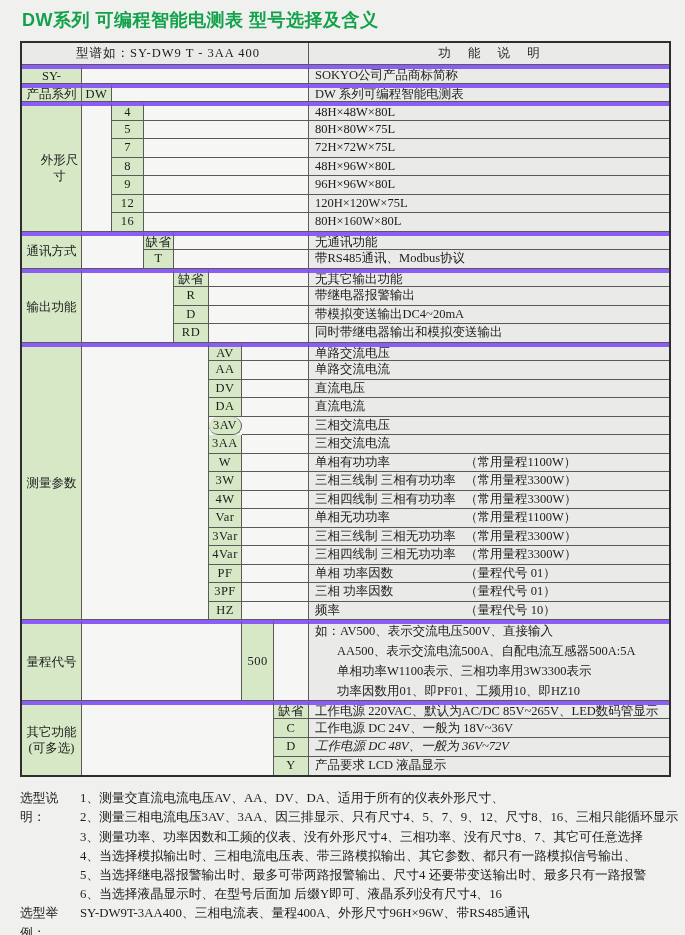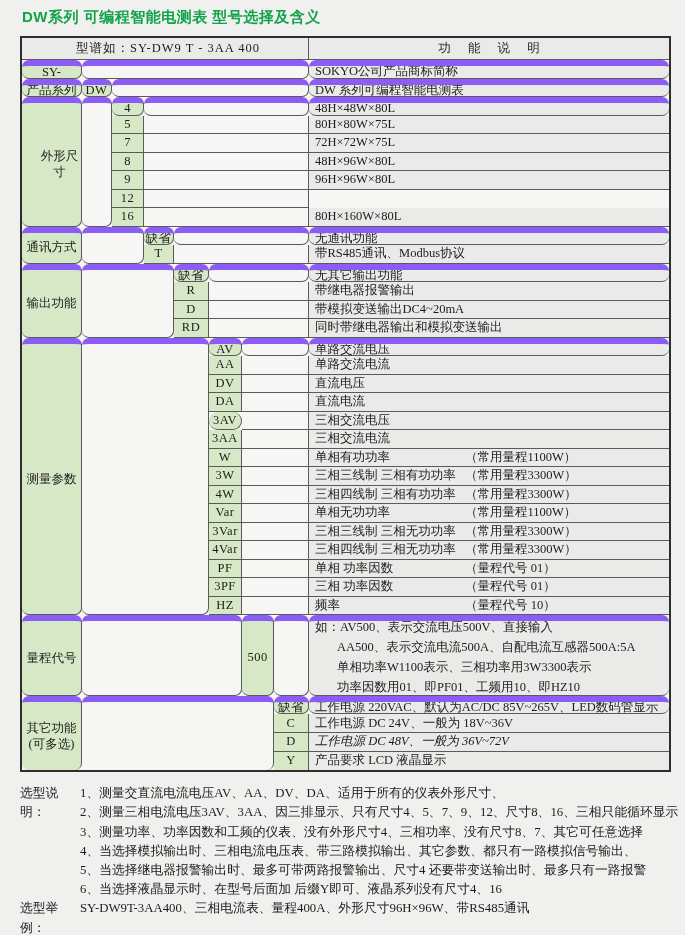--- a/index.html
+++ b/index.html
@@ -8,21 +8,21 @@
     background:#f0f0ee;
     font-family:"Liberation Serif","DejaVu Serif",serif;
     color:#1c1c1c;
     overflow:hidden;
   }
   .page{padding-top:8px;}
   .title{
     margin:0 0 9px 22px;
     font-family:"Liberation Sans","DejaVu Sans",sans-serif;
     font-weight:bold;
-    font-size:15px;
+    font-size:18px;
     letter-spacing:0.5px;
     color:#12a24b;
   }
   .model-table{
     width:647px;
     margin-left:20px;
     display:grid;
     grid-template-columns:60px 30px 32px 30px 35px 33px 32px 35px 360px;
     grid-template-rows:22px repeat(30,18.5px) repeat(4,20.2px) repeat(4,18.6px);
     border:2px solid #2e2e2e;
@@ -34,21 +34,21 @@
     border-right:1px solid #5a5a5a;
     border-bottom:1px solid #5a5a5a;
     display:flex;
     align-items:center;
     overflow:hidden;
     white-space:nowrap;
     box-sizing:border-box;
   }
   .c.last{border-right:none;}
   .c.bot{border-bottom:none;}
-  .c.st{border-top:6px solid #8b5cf6;border-radius:7px;}
+  .c.st{border-top:4px solid #8b5cf6;}
   .green{background:#d7e8c6;}
   .gray{background:#eaeae8;}
   .spacer{background:#f6f6f4;}
   .lbl{justify-content:center;text-align:center;white-space:pre-line;line-height:1.3;}
   .code{justify-content:center;letter-spacing:0.5px;}
   .desc{padding-left:6px;position:relative;}
   .note{position:absolute;left:156px;top:0;bottom:0;display:flex;align-items:center;}
   .hdr-left{padding-left:54px;letter-spacing:1px;}
   .hdr-desc{justify-content:center;letter-spacing:7px;padding-left:7px;}
   .range-desc{flex-direction:column;align-items:flex-start;justify-content:center;line-height:19.8px;padding-left:6px;}
@@ -92,20 +92,21 @@
       <div class="c spacer" style="grid-area: 6 / 4 / 7 / 9;"></div>
       <div class="c gray desc last" style="grid-area: 6 / 9 / 7 / 10;">72H×72W×75L</div>
       <div class="c green code" style="grid-area: 7 / 3 / 8 / 4;">8</div>
       <div class="c spacer" style="grid-area: 7 / 4 / 8 / 9;"></div>
       <div class="c gray desc last" style="grid-area: 7 / 9 / 8 / 10;">48H×96W×80L</div>
       <div class="c green code" style="grid-area: 8 / 3 / 9 / 4;">9</div>
       <div class="c spacer" style="grid-area: 8 / 4 / 9 / 9;"></div>
       <div class="c gray desc last" style="grid-area: 8 / 9 / 9 / 10;">96H×96W×80L</div>
       <div class="c green code" style="grid-area: 9 / 3 / 10 / 4;">12</div>
       <div class="c spacer" style="grid-area: 9 / 4 / 10 / 9;"></div>
+      <div class="c gray desc last" style="grid-area: 9 / 9 / 10 / 10;">120H×120W×75L</div>
       <div class="c green code" style="grid-area: 10 / 3 / 11 / 4;">16</div>
       <div class="c spacer" style="grid-area: 10 / 4 / 11 / 9;"></div>
       <div class="c gray desc last" style="grid-area: 10 / 9 / 11 / 10;">80H×160W×80L</div>
       <div class="c green lbl st" style="grid-area: 11 / 1 / 13 / 2;">通讯方式</div>
       <div class="c spacer st" style="grid-area: 11 / 2 / 13 / 4;"></div>
       <div class="c green code st" style="grid-area: 11 / 4 / 12 / 5;">缺省</div>
       <div class="c spacer st" style="grid-area: 11 / 5 / 12 / 9;"></div>
       <div class="c gray desc st last" style="grid-area: 11 / 9 / 12 / 10;">无通讯功能</div>
       <div class="c green code" style="grid-area: 12 / 4 / 13 / 5;">T</div>
       <div class="c spacer" style="grid-area: 12 / 5 / 13 / 9;"></div>

